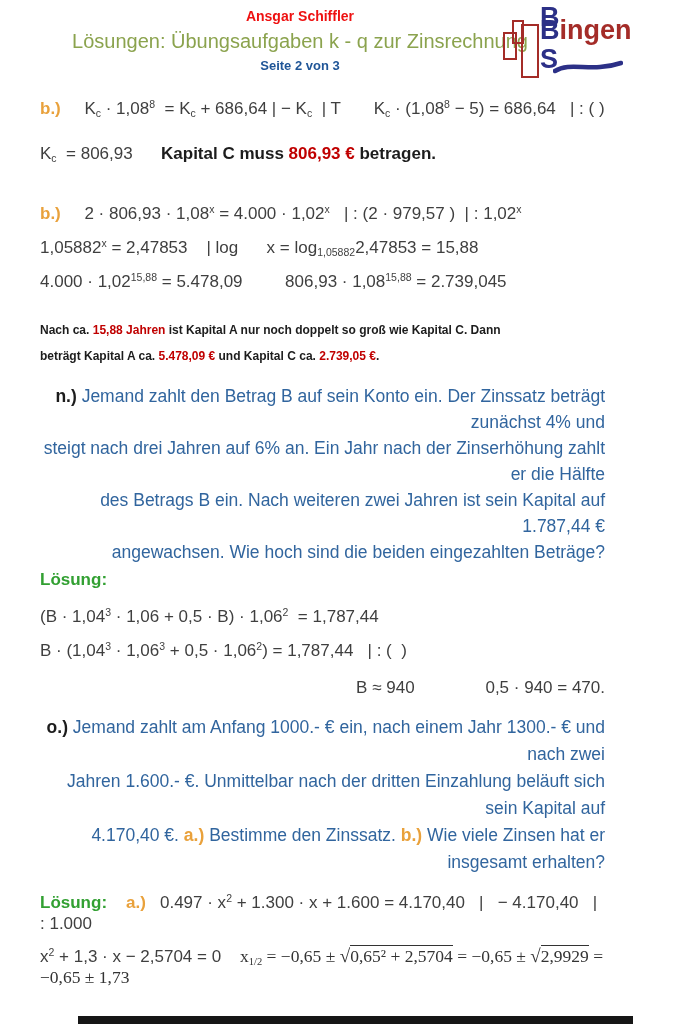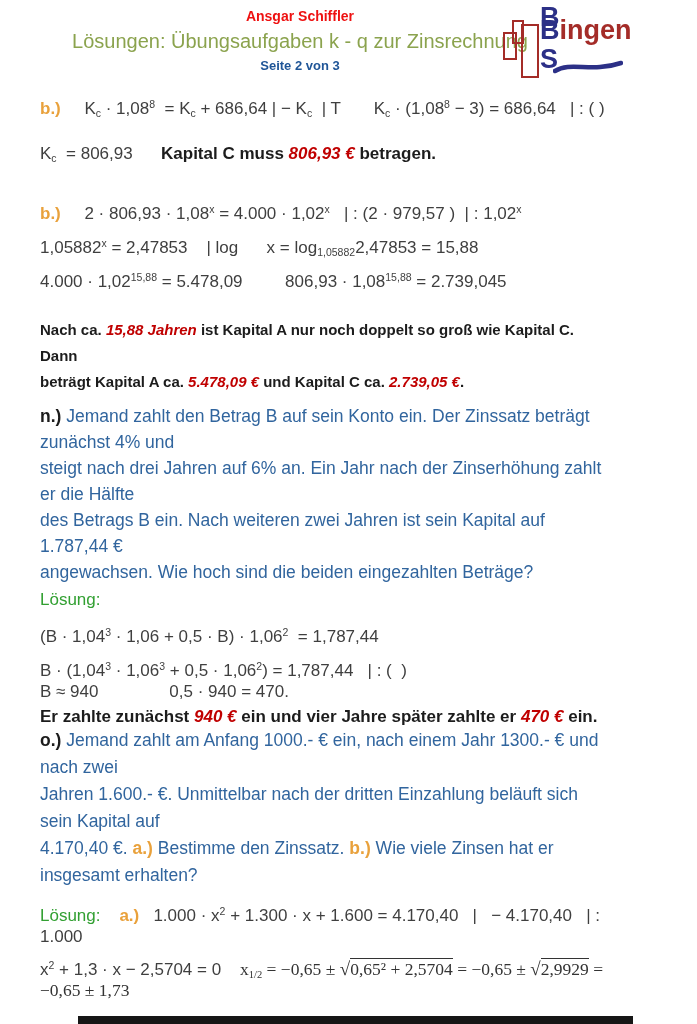--- a/index.html
+++ b/index.html
@@ -24,31 +24,31 @@
   .logo-l3{left:47px;top:42px;}
   .swoosh{position:absolute;left:60px;top:54px;}
   
   .content{padding:0 28px 0 40px;}
   .line{white-space:pre-wrap;font-size:17px;line-height:21px;color:var(--body_gray);}
   .line sup,.line sub{font-size:10.5px;line-height:0;position:relative;vertical-align:baseline;}
   .line sup{top:-6px;}
   .line sub{top:3px;}
   .m{color:var(--orange);font-weight:bold;}
   .b{color:var(--bold_black);font-weight:bold;}
-  .r{color:var(--red);font-weight:bold;font-style:italic;}
-  .g{color:var(--solution_green);font-weight:normal;}
+  .r{color:var(--red);font-weight:bold;}
+  .g{color:var(--solution_green);font-weight:bold;}
   .blue{color:var(--blue);}
   .serif{font-family:"Liberation Serif",serif;color:#333333;font-size:17.5px;}
   .radsign{font-size:19px;}
   .rad{border-top:1.4px solid #333333;}
   .para-blue{font-size:17.5px;line-height:26px;}
   .para-blue.lh27{line-height:27px;}
-  .para-bold{font-size:15px;line-height:26px;}
+  .para-bold{font-size:12px;line-height:26px;}
   .mt4{margin-top:4px;}.mt9{margin-top:16px;}.mt11{margin-top:11px;}
-  .mt14{margin-top:8px;}.mt16{margin-top:0;}
+  .mt14{margin-top:14px;text-align:right;}.mt16{margin-top:16px;text-align:right;}
   .mt23{margin-top:13px;}.mt24{margin-top:24px;}.mt25{margin-top:25px;}.mt39{margin-top:39px;}
   .bottom-bar{position:absolute;left:78px;bottom:0;width:566px;height:8px;background:var(--bar_black);}
 </style>
 </head>
 <body>
 
 <div class="page">
   <div class="header">
     <div class="header-text">
       <div class="author">Ansgar Schiffler</div>
@@ -62,31 +62,30 @@
       <div class="lb logo-l1">B</div>
       <div class="lb logo-row"><span>B</span><span class="suffix">ingen</span></div>
       <div class="lb logo-l3">S</div>
       <svg class="swoosh" width="70" height="16" viewBox="0 0 70 16">
         <path d="M2,11 C18,1 38,13 68,3" fill="none" stroke="#2C3087" stroke-width="4.5" stroke-linecap="round"></path>
       </svg>
     </div>
   </div>
 
   <div class="content" id="content">
-      <div class="line mt24"><span class="m">b.)</span><span>     K</span><sub>c</sub><span> · 1,08</span><sup>8</sup><span>  = K</span><sub>c</sub><span> + 686,64 | − K</span><sub>c</sub><span>  | T       K</span><sub>c</sub><span> · (1,08</span><sup>8</sup><span> − 3) = 686,64   | : ( )</span></div>
+      <div class="line mt24"><span class="m">b.)</span><span>     K</span><sub>c</sub><span> · 1,08</span><sup>8</sup><span>  = K</span><sub>c</sub><span> + 686,64 | − K</span><sub>c</sub><span>  | T       K</span><sub>c</sub><span> · (1,08</span><sup>8</sup><span> − 5) = 686,64   | : ( )</span></div>
       <div class="line mt24"><span>K</span><sub>c</sub><span>  = 806,93      </span><span class="b">Kapital C muss </span><span class="r">806,93 €</span><span class="b"> betragen.</span></div>
       <div class="line mt39"><span class="m">b.)</span><span>     2 · 806,93 · 1,08</span><sup>x</sup><span> = 4.000 · 1,02</span><sup>x</sup><span>   | : (2 · 979,57 )  | : 1,02</span><sup>x</sup></div>
       <div class="line mt23"><span>1,05882</span><sup>x</sup><span> = 2,47853    | log      x = log</span><sub>1,05882</sub><span>2,47853 = 15,88</span></div>
       <div class="line mt23"><span>4.000 · 1,02</span><sup>15,88</sup><span> = 5.478,09         806,93 · 1,08</span><sup>15,88</sup><span> = 2.739,045</span></div>
       <div class="line mt25 para-bold"><span class="b">Nach ca. </span><span class="r">15,88 Jahren</span><span class="b"> ist Kapital A nur noch doppelt so groß wie Kapital C. Dann</span><br><span class="b">beträgt Kapital A ca. </span><span class="r">5.478,09 €</span><span class="b"> und Kapital C ca. </span><span class="r">2.739,05 €</span><span class="b">.</span></div>
       <div class="line mt14 para-blue"><span class="b">n.) </span><span class="blue">Jemand zahlt den Betrag B auf sein Konto ein. Der Zinssatz beträgt zunächst 4% und</span><br><span class="blue">steigt nach drei Jahren auf 6% an. Ein Jahr nach der Zinserhöhung zahlt er die Hälfte</span><br><span class="blue">des Betrags B ein. Nach weiteren zwei Jahren ist sein Kapital auf 1.787,44 €</span><br><span class="blue">angewachsen. Wie hoch sind die beiden eingezahlten Beträge?</span></div>
       <div class="line mt4"><span class="g">Lösung:</span></div>
       <div class="line mt9"><span>(B · 1,04</span><sup>3</sup><span> · 1,06 + 0,5 · B) · 1,06</span><sup>2</sup><span>  = 1,787,44</span></div>
       <div class="line mt23"><span>B · (1,04</span><sup>3</sup><span> · 1,06</span><sup>3</sup><span> + 0,5 · 1,06</span><sup>2</sup><span>) = 1,787,44   | : (  )</span></div>
       <div class="line mt16"><span>B ≈ 940               0,5 · 940 = 470.</span></div>
-      <div class="line mt4"><span class="b">Er zahlte zunächst </span><span class="r">940 €</span><span class="b"> ein und vier Jahre später zahlte er </span><span class="r">470 €</span><span class="b"> ein.</span></div>
       <div class="line mt16 para-blue lh27"><span class="b">o.) </span><span class="blue">Jemand zahlt am Anfang 1000.- € ein, nach einem Jahr 1300.- € und nach zwei</span><br><span class="blue">Jahren 1.600.- €. Unmittelbar nach der dritten Einzahlung beläuft sich sein Kapital auf</span><br><span class="blue">4.170,40 €. </span><span class="m">a.)</span><span class="blue"> Bestimme den Zinssatz. </span><span class="m">b.)</span><span class="blue"> Wie viele Zinsen hat er insgesamt erhalten?</span></div>
-      <div class="line mt9"><span class="g">Lösung:</span><span>    </span><span class="m">a.)</span><span>   1.000 · x</span><sup>2</sup><span> + 1.300 · x + 1.600 = 4.170,40   |   − 4.170,40   | : 1.000</span></div>
+      <div class="line mt9"><span class="g">Lösung:</span><span>    </span><span class="m">a.)</span><span>   0.497 · x</span><sup>2</sup><span> + 1.300 · x + 1.600 = 4.170,40   |   − 4.170,40   | : 1.000</span></div>
       <div class="line mt11"><span>x</span><sup>2</sup><span> + 1,3 · x − 2,5704 = 0    </span><span class="serif">x</span><sub class="serif">1/2</sub><span class="serif"> = −0,65 ± </span><span class="serif radsign">√</span><span class="serif rad">0,65² + 2,5704</span><span class="serif"> = −0,65 ± </span><span class="serif radsign">√</span><span class="serif rad">2,9929</span><span class="serif"> = −0,65 ± 1,73</span></div>
     </div>
 
   <div class="bottom-bar"></div>
 </div>
 
 </body></html>

